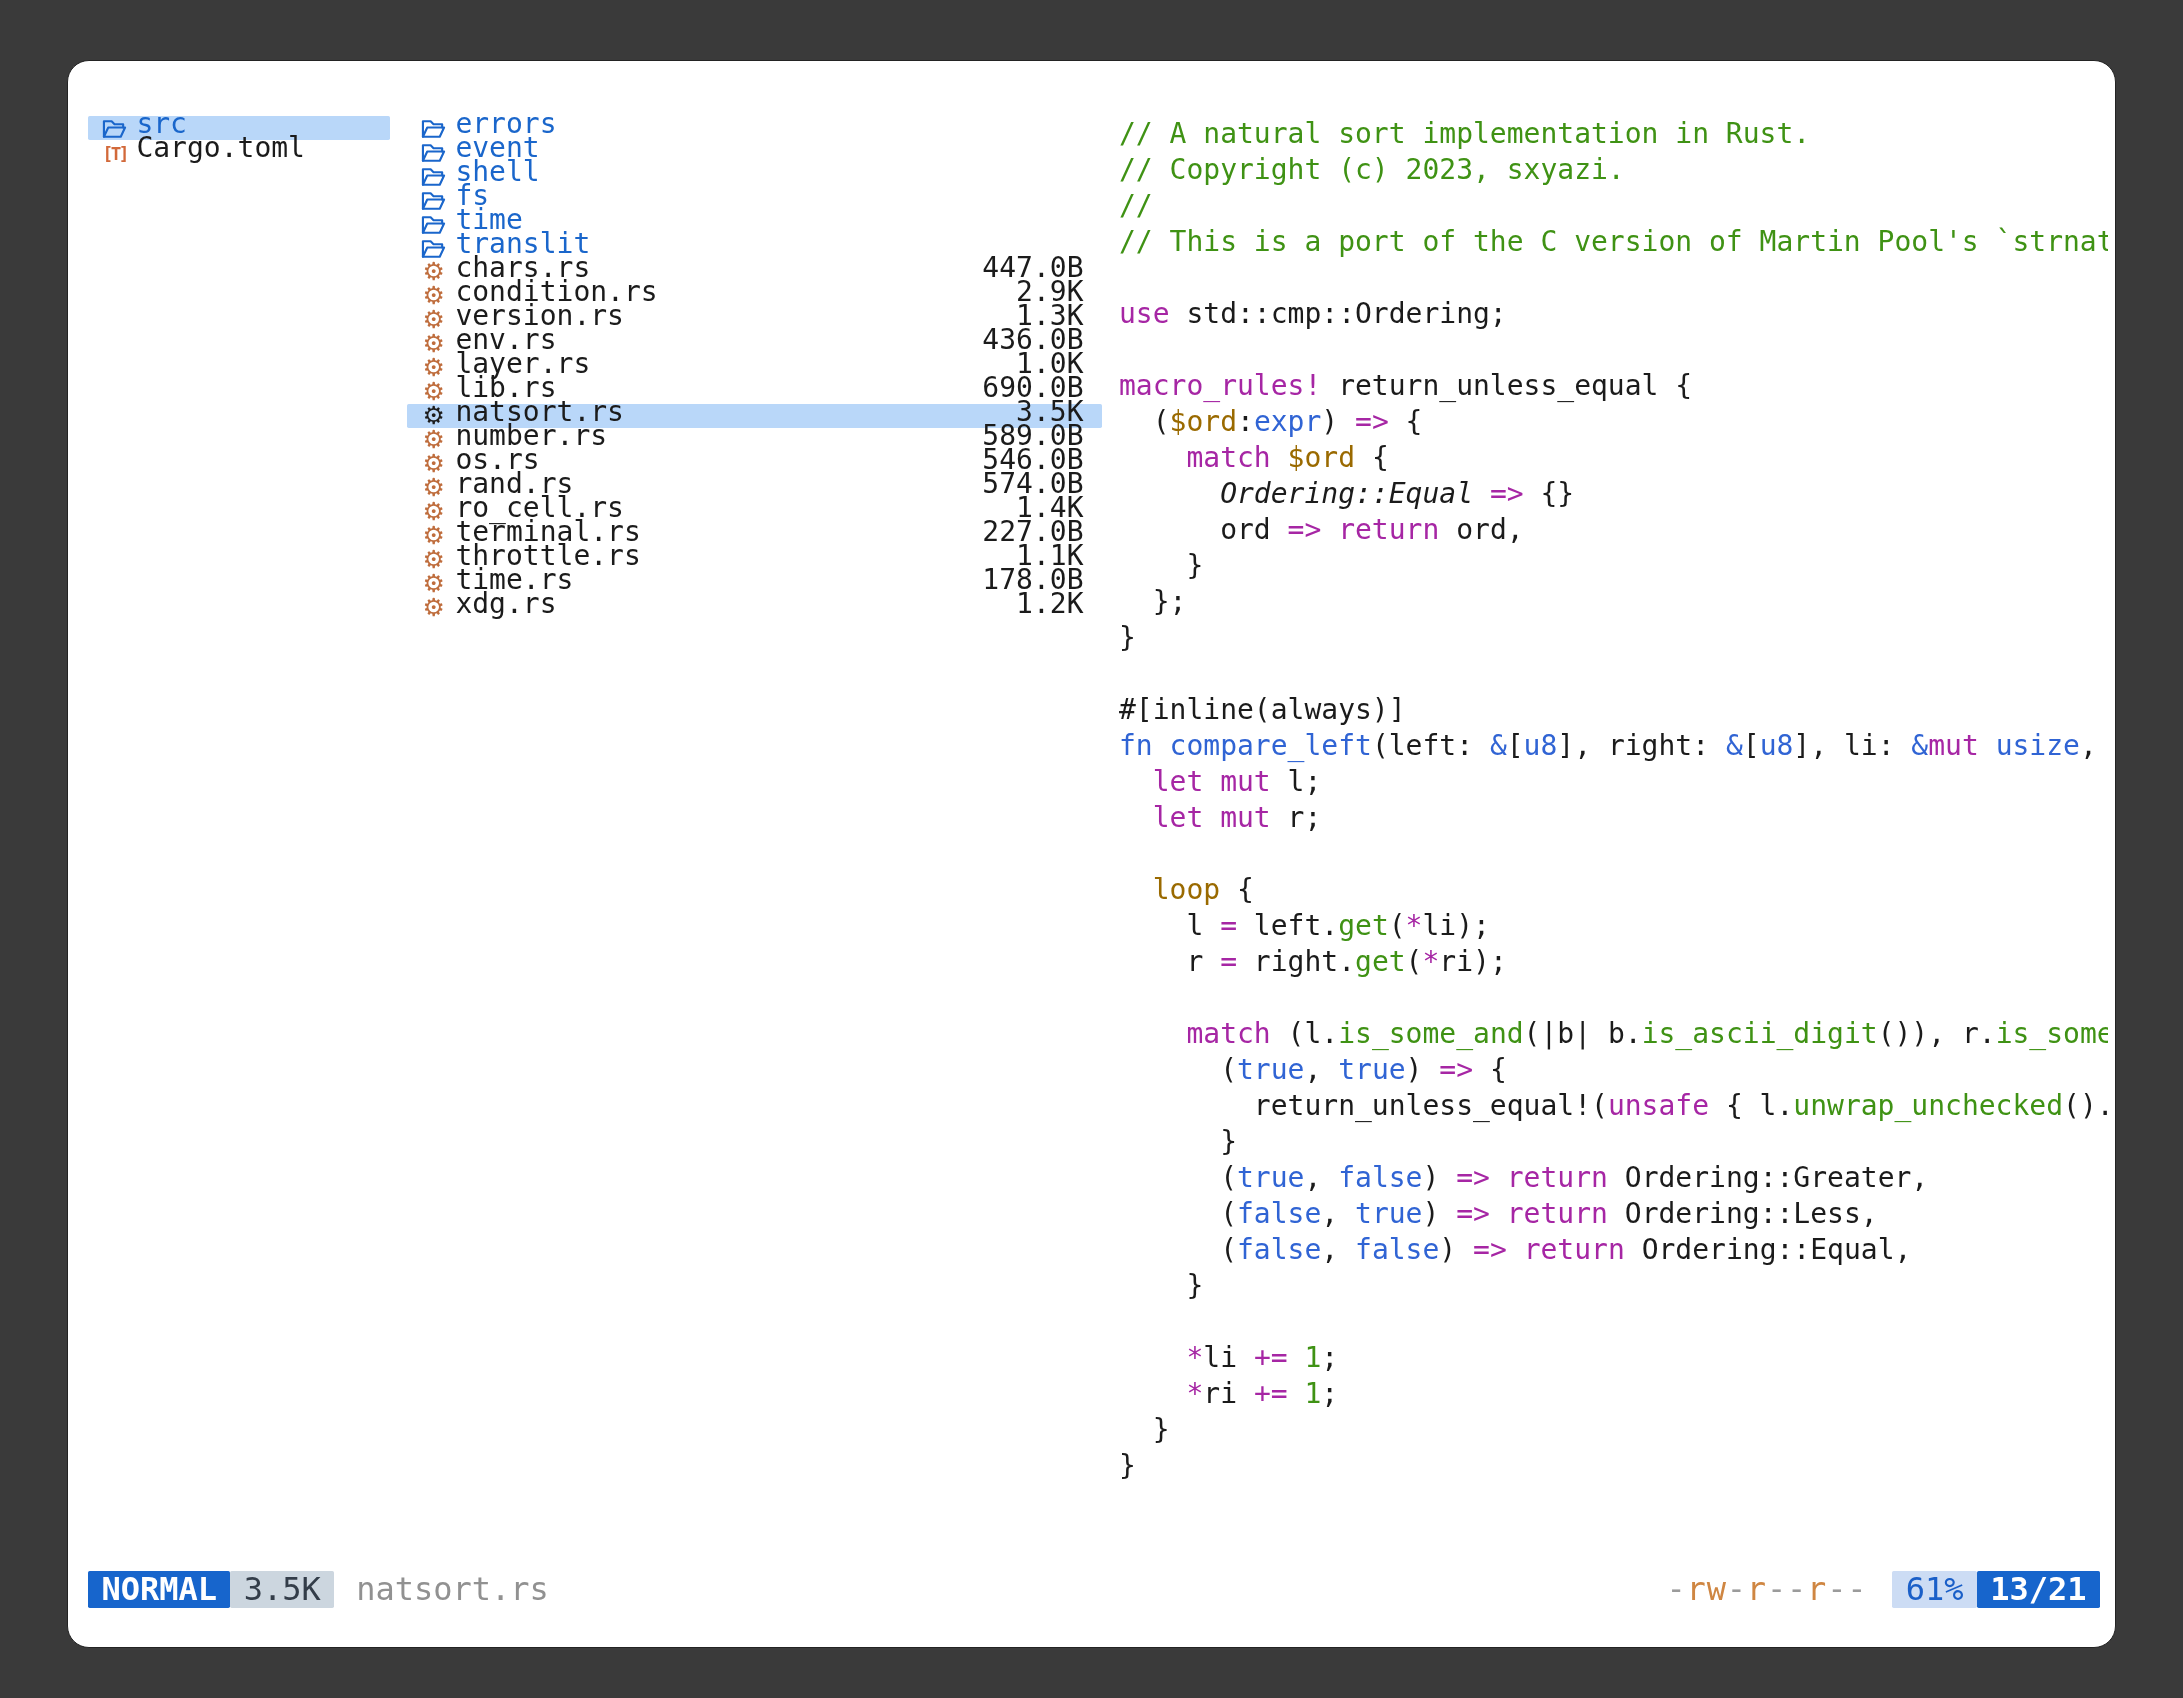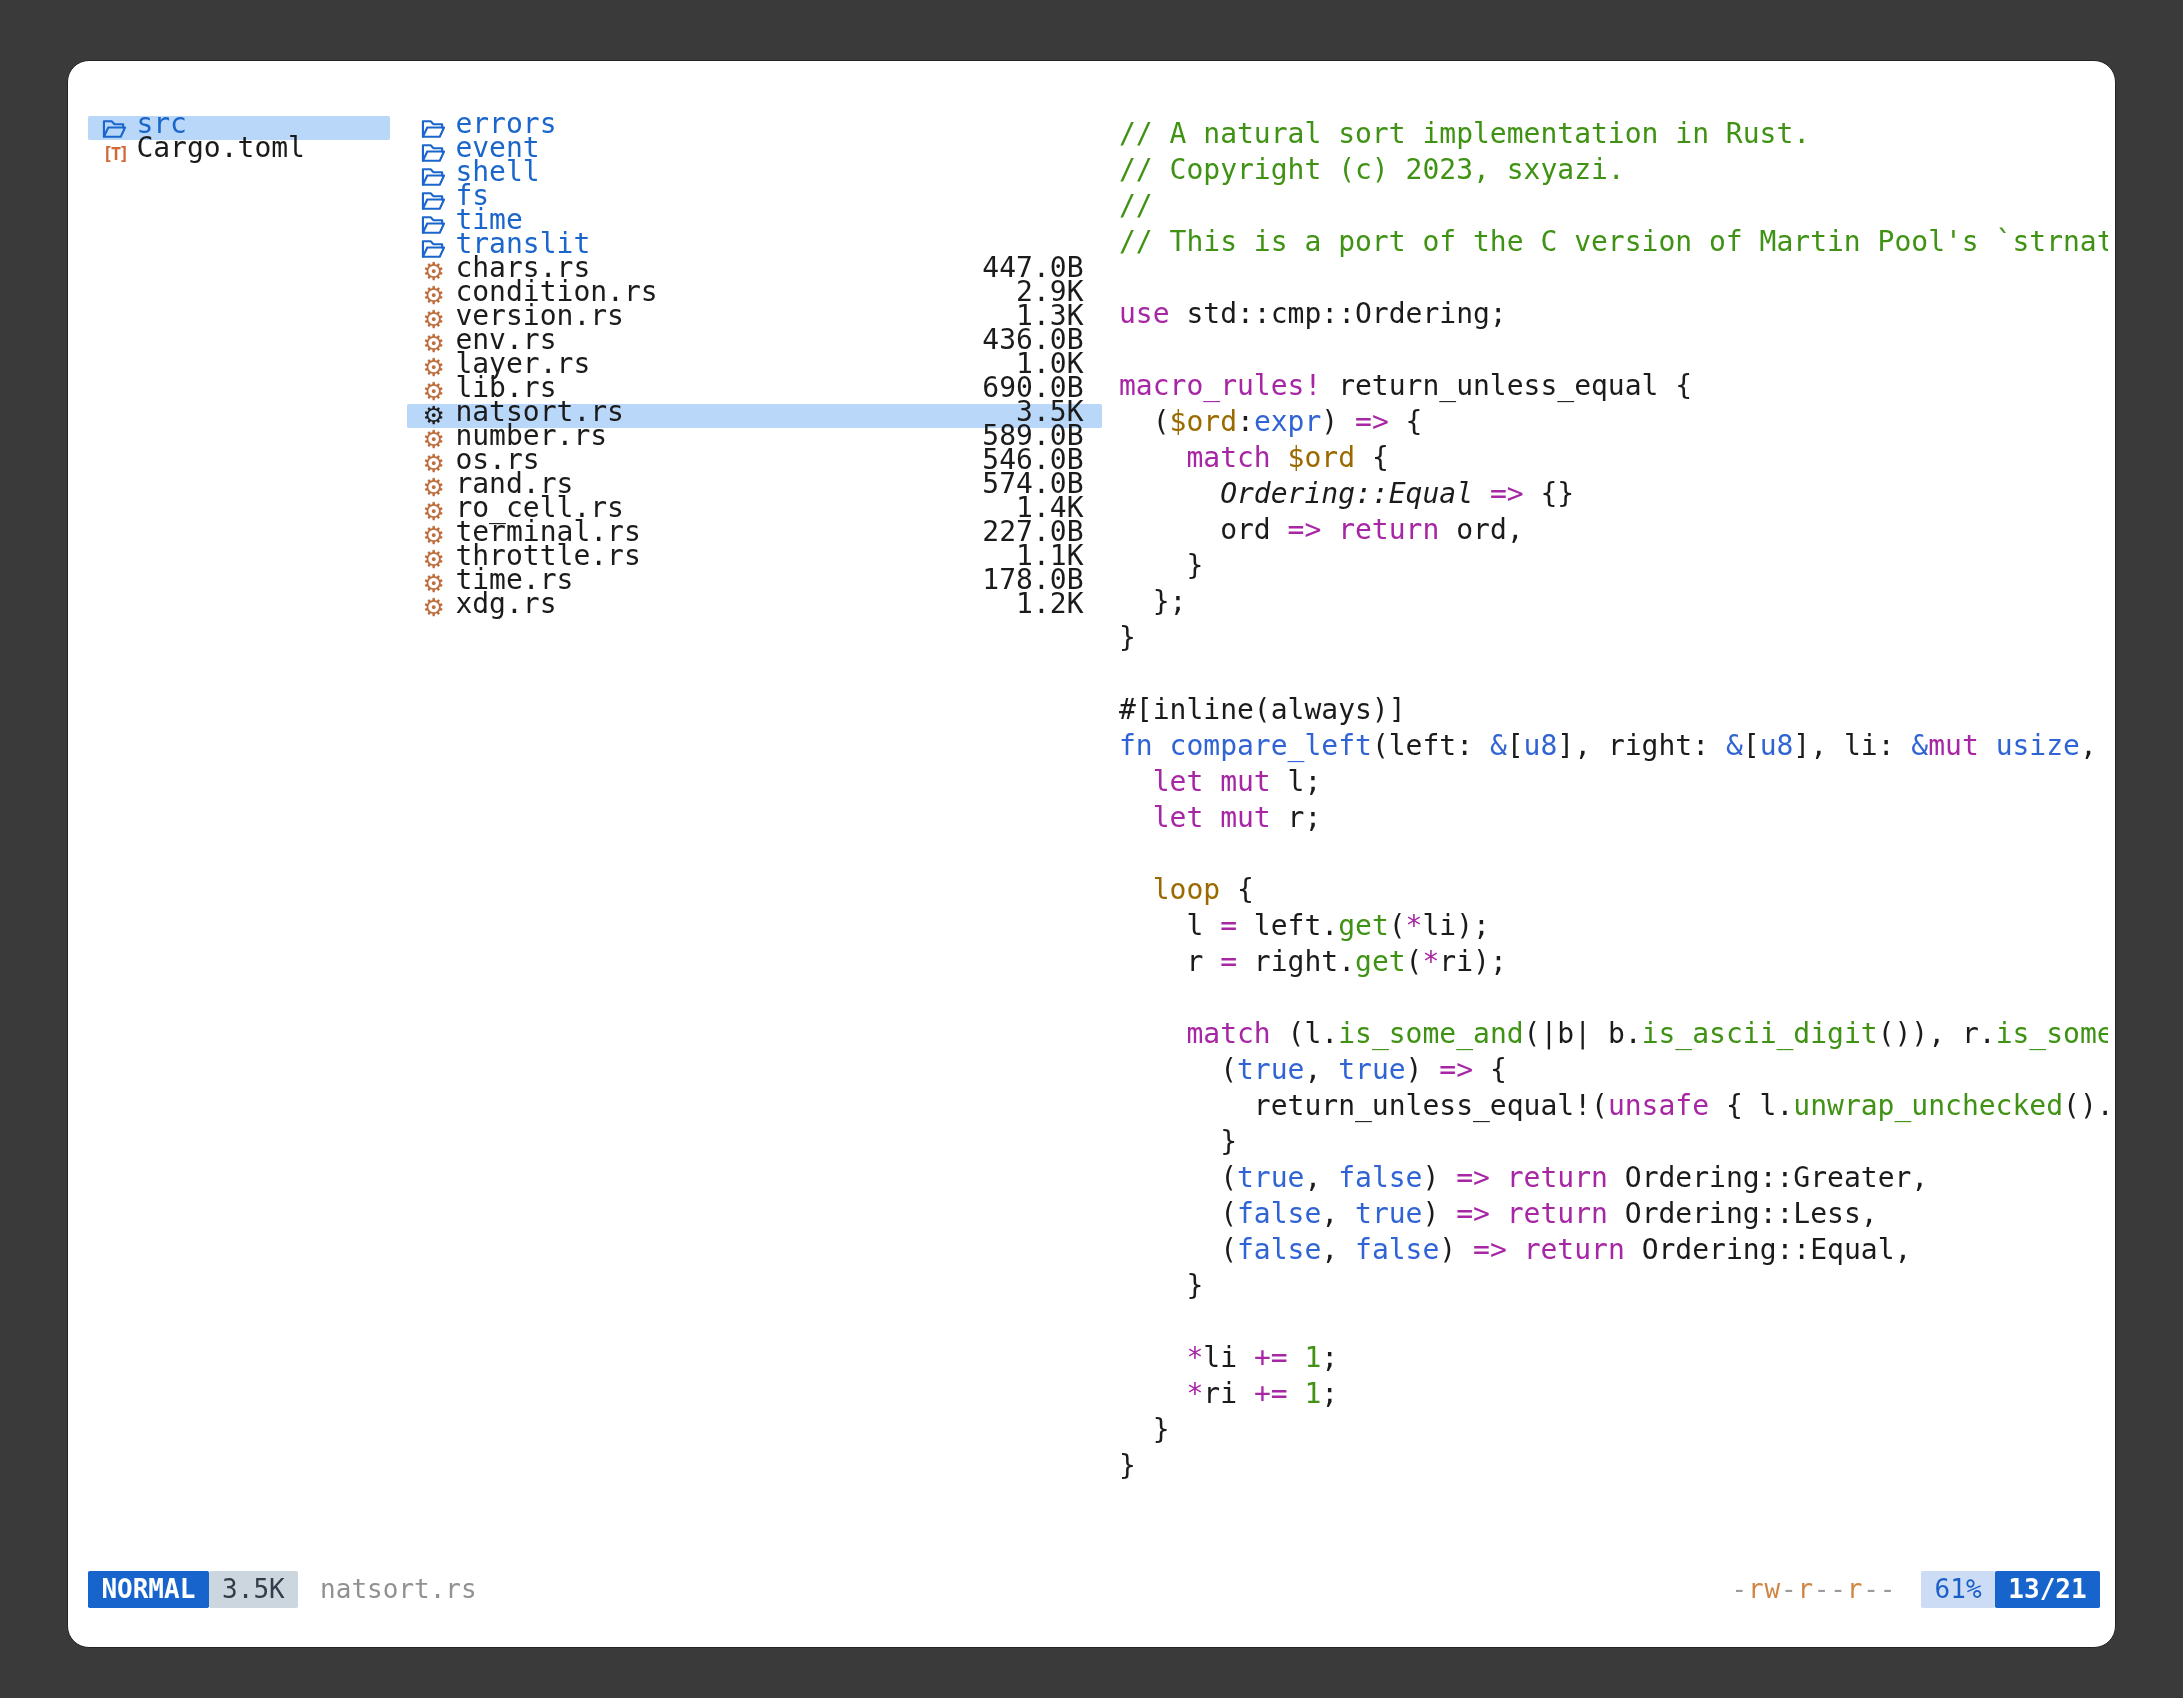--- a/index.html
+++ b/index.html
@@ -39,21 +39,21 @@
     font-size:17.6px;font-weight:bold;letter-spacing:-2.5px;
   }
   .fname{color:#1b1b1b;}
   .fname.dir{color:var(--folder,#1a66cb);}
   .fsize{margin-left:auto;color:#1b1b1b;}
   .code{line-height:36px;}
   .code-line{white-space:pre;height:36px;}
   .status-bar{
     position:absolute;left:20px;right:15px;bottom:39px;height:37px;
     display:flex;justify-content:space-between;align-items:center;
-    font-size:26px;line-height:37px;
+    font-size:32px;line-height:37px;
   }
   .status-left,.status-right{display:flex;align-items:center;height:37px;}
   .chip{display:inline-block;height:37px;line-height:37px;padding:0 13.4px;border-radius:1.7px;}
   .mode-badge{background:var(--accent,#1765cc);color:#ffffff;font-weight:bold;}
   .size-chip{background:var(--size-chip-bg,#ccd6df);color:var(--size-chip-text,#333d49);}
   .status-filename{color:#919191;margin-left:22px;}
   .permissions{margin-right:25px;letter-spacing:0.8px;}
   .percent-chip{background:var(--percent-chip-bg,#ccdcf4);color:var(--percent-chip-text,#1a5fc8);}
   .position-chip{background:var(--accent,#1765cc);color:#ffffff;font-weight:bold;}
 </style>

